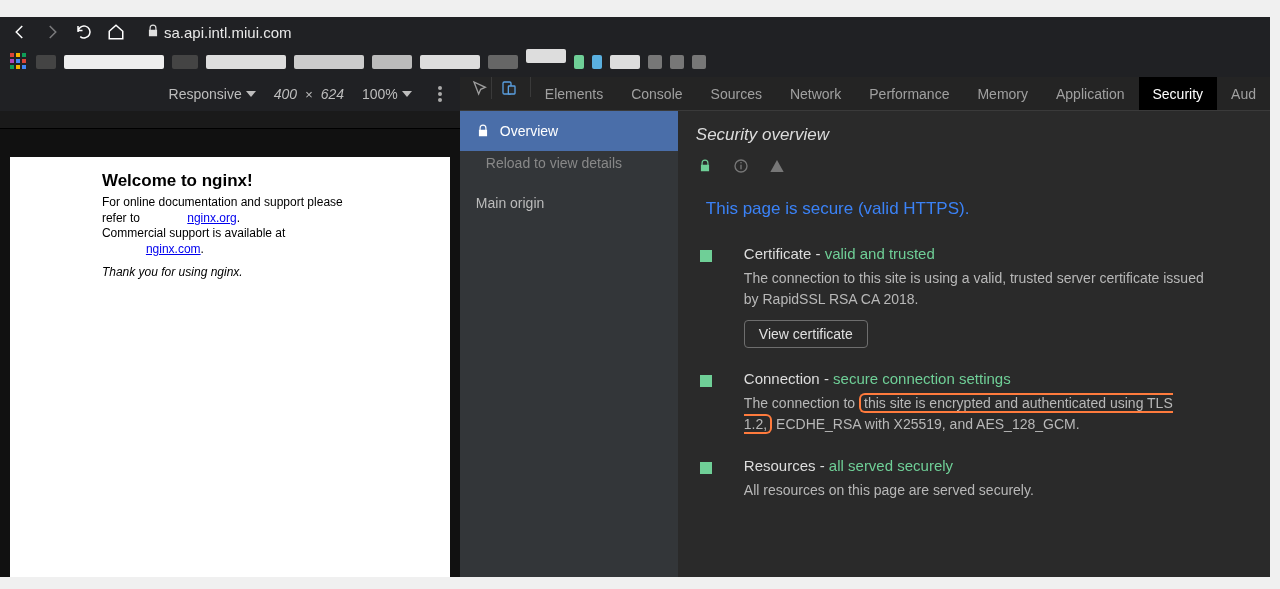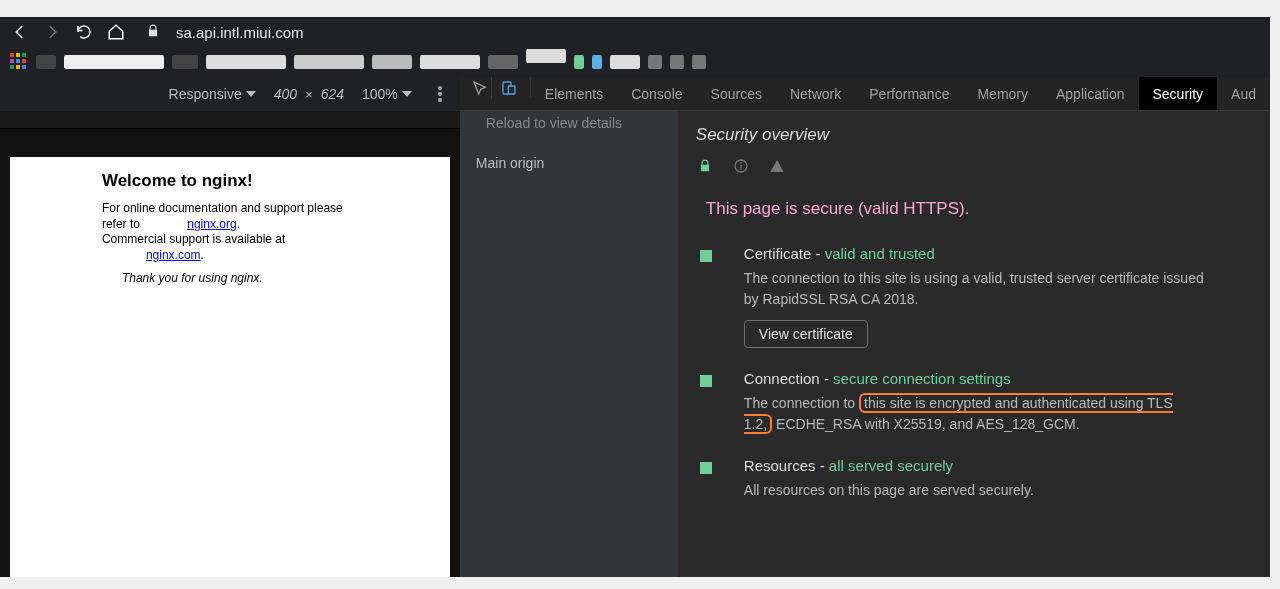--- a/index.html
+++ b/index.html
@@ -21,21 +21,21 @@
   .addr-bar {
     height: 32px;
     display: flex; align-items: center;
     gap: 12px;
     padding: 0 10px;
     color: #e8e8e8;
     font-size: 15px;
   }
   .addr-bar .icon { width: 20px; height: 20px; display:flex; align-items:center; justify-content:center; color:#f0f0f0;}
   .addr-bar svg { fill: currentColor; }
-  .url-box { flex:1; display:flex; align-items:flex-start; gap:16px; padding-left:8px;}
+  .url-box { flex:1; display:flex; align-items:flex-start; gap:4px; padding-left:8px;}
   .lock-ab { width:14px;height:14px; }
   
   .bookmarks {
     height: 30px;
     display:flex; align-items:center; gap:8px; padding: 0 10px;
   }
   .bm { background:#888; height:14px; border-radius:2px; }
   
   .main { flex:1; display:flex; }
   .viewport-col { width: 512px; background:#202124; display:flex; flex-direction:column; }
@@ -52,24 +52,24 @@
   .vp-toolbar .kebab { margin-left:8px; }
   .ruler { height:18px; background:#1a1a1a; border-bottom:1px solid #000; }
   .viewport-bg { flex:1; background:#111; display:flex; justify-content:center; padding-top:28px;}
   .nginx-page {
     width: 440px; height: 420px;
     background:#fff; color:#000;
     font-family: Arial, sans-serif;
     font-size: 12px;
     padding: 14px 92px 14px 92px;
   }
-  .nginx-page h1 { font-size: 17px; font-weight:bold; margin-bottom:10px;}
+  .nginx-page h1 { font-size: 17px; font-weight:bold; margin-bottom:4px;}
   .nginx-page p { margin-bottom:8px; line-height:1.3;}
   .nginx-page a { color:#0000ee; text-decoration:underline;margin-left:44px;}
-  .nginx-page .thanks { font-style:italic;margin-left:20px;}
+  .nginx-page .thanks { font-style:italic;}
   
   .devtools { flex:1; background:#242424; display:flex; flex-direction:column;}
   .dt-tabs {
     height:34px; display:flex; align-items:flex-start;
     font-size:14px; color:#a0a0a0;
     border-bottom:1px solid #3a3a3a;
   }
   .dt-tabs .tab { padding: 0 14px; height:100%; display:flex; align-items:center; cursor:pointer;}
   .dt-tabs .tab.active { background:#000; color:#fff;}
   .dt-tabs .tool-icons { display:flex; gap:6px; padding:0 10px;}
@@ -77,21 +77,21 @@
   .dt-body { flex:1; display:flex; }
   .dt-sidebar { width:218px; background:#333639; display:flex; flex-direction:column;}
   .sb-item { padding:12px 16px; font-size:14px; color:#d0d0d0; }
   .sb-item.active { background:#4a6ea9; color:#fff; display:flex;align-items:center;gap:10px;}
   .sb-item.sub { color:#bbb; }
   .sb-item.subhint { color:#888; padding-top:4px;}
   .dt-content { flex:1; background:#2a2a2a; padding:14px 18px; color:#d6d6d6; font-size:14px;}
   .sec-head { font-size:17px; color:#dcdcdc; margin-bottom:12px;font-style:italic;}
   .sec-icons { display:flex; gap:18px; margin-bottom:24px;}
   .si { width:18px;height:18px; display:flex;align-items:center;justify-content:center;}
-  .secure-line { color:#f9a8d4; font-size:17px; margin-bottom:26px; padding-left:10px;}
+  .secure-line { color:#3b82f6; font-size:17px; margin-bottom:26px; padding-left:10px;}
   .sec-block { display:flex; gap:32px; margin-bottom:22px; padding-left:4px;}
   .sq { width:12px;height:12px; background:#6fcf97; margin-top:5px; flex:none;}
   .sec-info { flex:1;}
   .sec-title { font-size:15px; margin-bottom:6px;}
   .sec-title .gray { color:#ddd;}
   .sec-title .green { color:#6fcf97;}
   .sec-desc { font-size:14px; color:#b8b8b8; line-height:1.5; max-width:460px;}
   .view-cert {
     margin-top:10px;
     display:inline-block;
@@ -225,20 +225,26 @@
         <div class="tab">Network</div>
         <div class="tab">Performance</div>
         <div class="tab">Memory</div>
         <div class="tab">Application</div>
         <div class="tab active">Security</div>
         <div class="tab">Aud</div>
       </div>
 
       <div class="dt-body">
         <div class="dt-sidebar">
+          <div class="sb-item active">
+            <svg width="14" height="14" viewBox="0 0 24 24">
+                <path fill="#fff" d="M6 10V7a6 6 0 1 1 12 0v3h1v11H5V10h1zm2 0h8V7a4 4 0 1 0-8 0v3z"></path>
+              </svg>
+            <span>Overview</span>
+          </div>
           <div class="sb-item subhint" style="padding-left:26px">Reload to view details</div>
           <div class="sb-item sub">Main origin</div>
         </div>
 
         <div class="dt-content">
           <div class="sec-head">Security overview</div>
           <div class="sec-icons">
             <span class="si">
                 <svg width="14" height="14" viewBox="0 0 24 24">
                   <path fill="#6fcf97" d="M6 10V7a6 6 0 1 1 12 0v3h1v11H5V10h1zm2 0h8V7a4 4 0 1 0-8 0v3z"></path>

